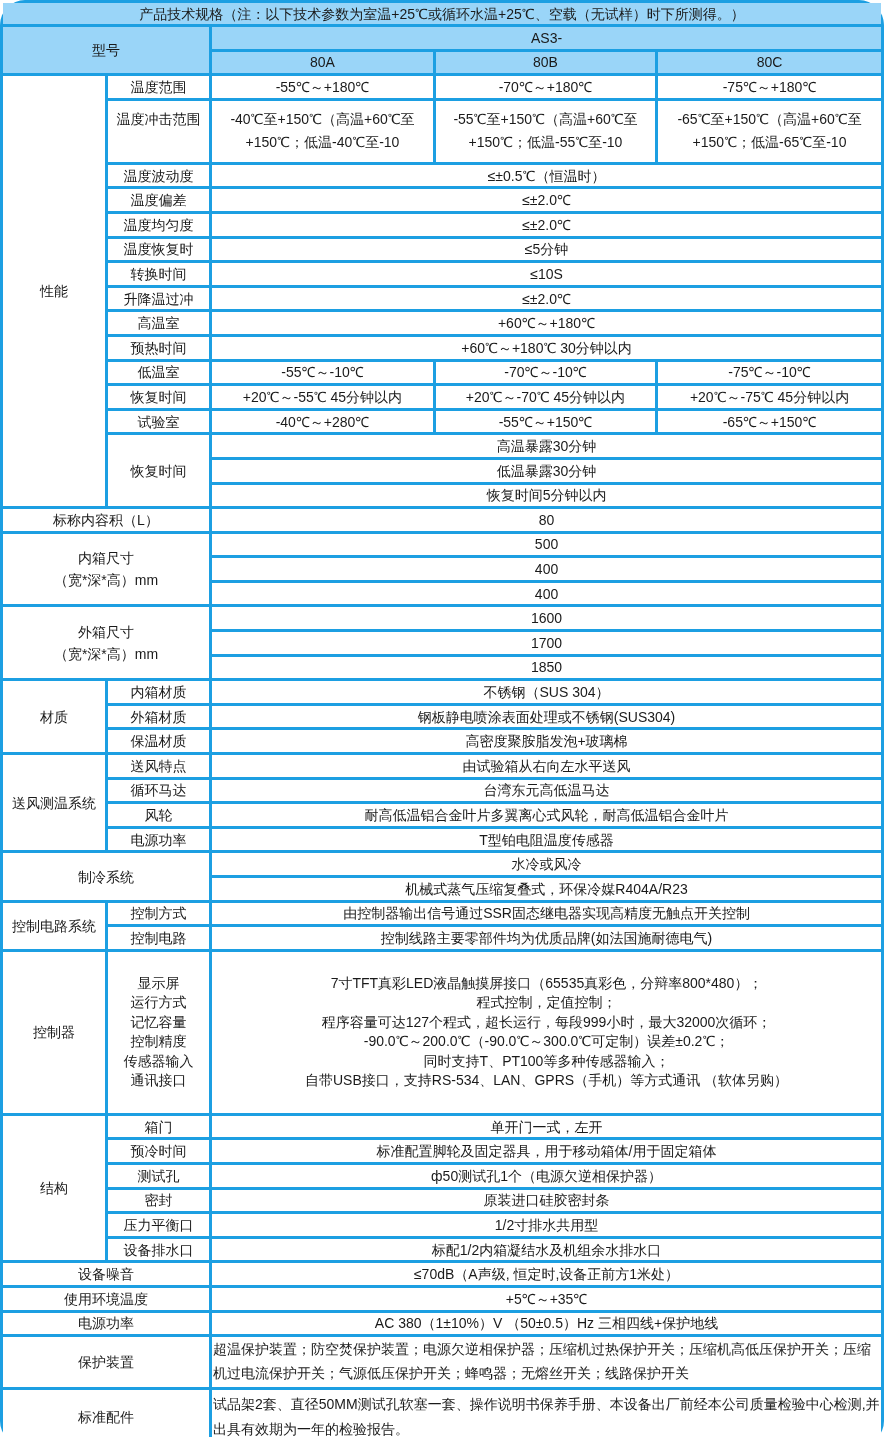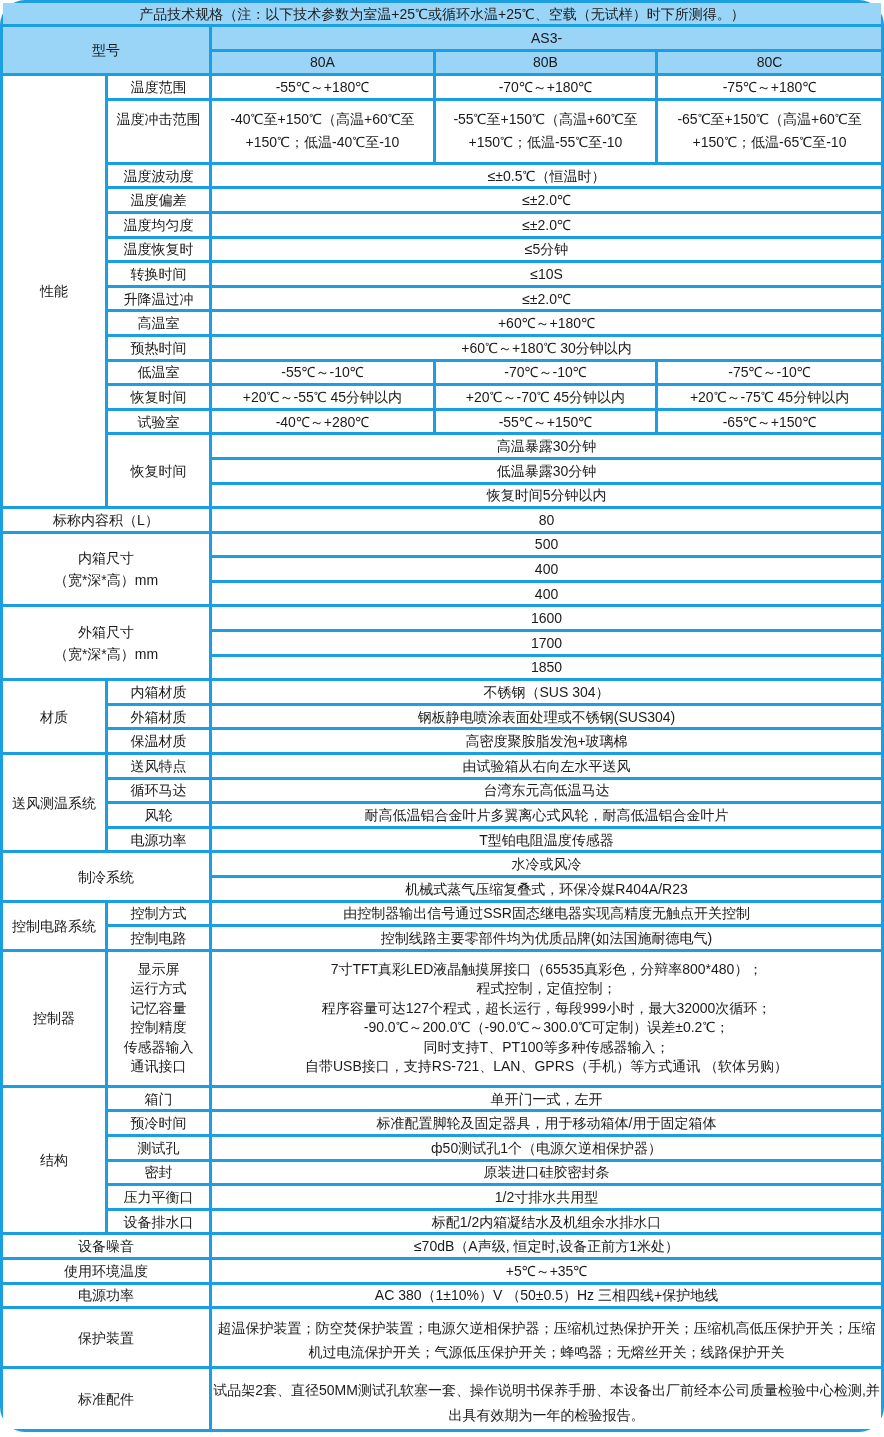--- a/index.html
+++ b/index.html
@@ -23,21 +23,21 @@
       height: 21.6px;
       line-height: 20px;
       overflow: hidden;
       white-space: nowrap;
     }
     table.spec td.h { background: #9ad5f8; }
     table.spec td.wrap { white-space: normal; }
     .clip2 { height: 46px; overflow: hidden; white-space: normal; line-height: 23px; }
     .lbl2 { white-space: normal; line-height: 22px; }
     .stack div { line-height: 19.5px; white-space: nowrap; }
-    .leftclip { text-align: center; white-space: normal; overflow: hidden; margin-top: 7px; }
+    .leftclip { text-align: left; white-space: normal; overflow: hidden; }
     .prot { height: 50px; line-height: 24px; }
     .acc { height: 53px; line-height: 25px; padding-top: 2px; box-sizing: border-box; }
     table.spec td.left { text-align: left; padding: 0 1px; }
   </style>
 </head>
 <body>
 
 <table class="spec">
   <colgroup>
     <col style="width:102px">
@@ -225,36 +225,36 @@
         </td>
       <td>控制方式</td>
       <td colspan="3">由控制器输出信号通过SSR固态继电器实现高精度无触点开关控制</td>
     </tr>
     <tr>
       <td>控制电路</td>
       <td colspan="3">控制线路主要零部件均为优质品牌(如法国施耐德电气)</td>
     </tr>
 
     <tr>
-      <td style="height:133px">控制器</td>
+      <td style="height:161px">控制器</td>
       <td class="stack">
         <div>显示屏</div>
         <div>运行方式</div>
         <div>记忆容量</div>
         <div>控制精度</div>
         <div>传感器输入</div>
         <div>通讯接口</div>
       </td>
       <td colspan="3" class="stack">
         <div>7寸TFT真彩LED液晶触摸屏接口（65535真彩色，分辩率800*480）；</div>
         <div>程式控制，定值控制；</div>
         <div>程序容量可达127个程式，超长运行，每段999小时，最大32000次循环；</div>
         <div>-90.0℃～200.0℃（-90.0℃～300.0℃可定制）误差±0.2℃；</div>
         <div>同时支持T、PT100等多种传感器输入；</div>
-        <div>自带USB接口，支持RS-721、LAN、GPRS（手机）等方式通讯 （软体另购）</div>
+        <div>自带USB接口，支持RS-534、LAN、GPRS（手机）等方式通讯 （软体另购）</div>
       </td>
     </tr>
 
     <tr>
       <td rowspan="6">结构</td>
       <td>箱门</td>
       <td colspan="3">单开门一式，左开</td>
     </tr>
     <tr>
       <td>预冷时间</td>

